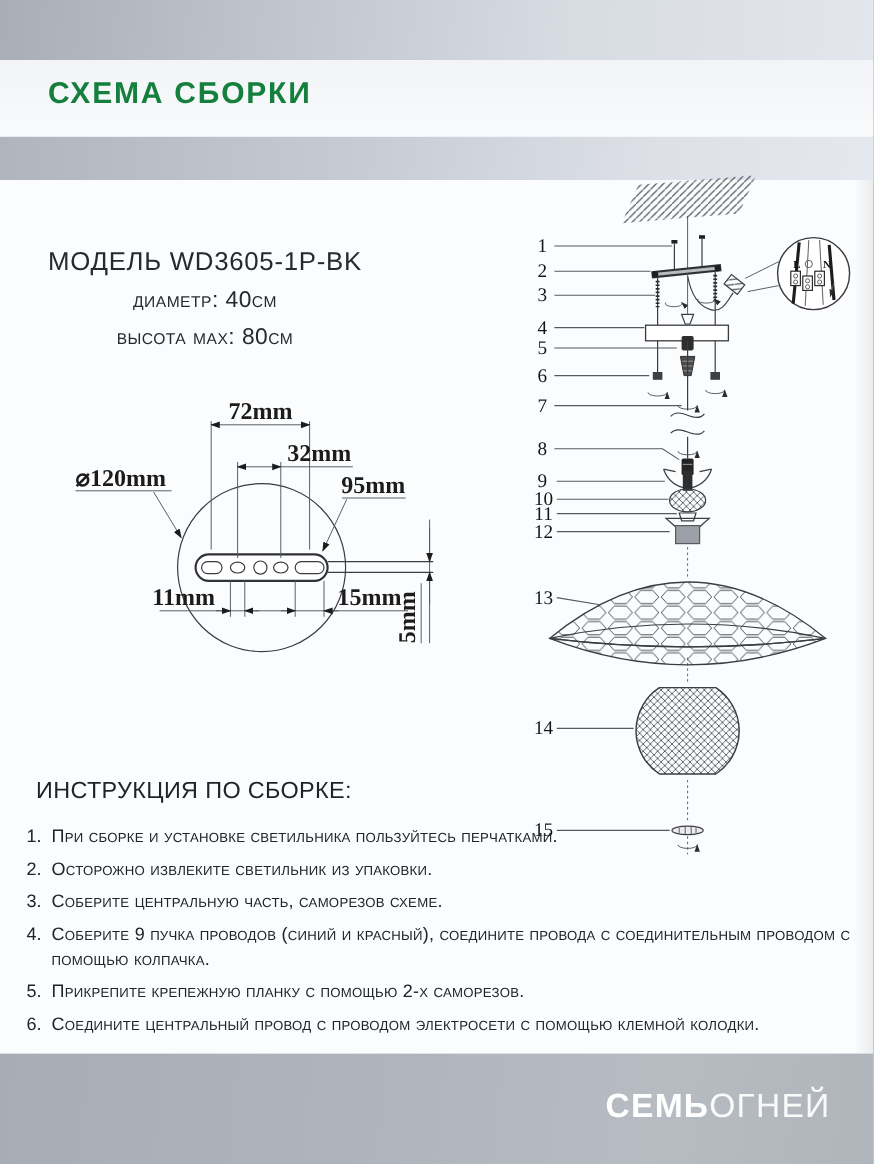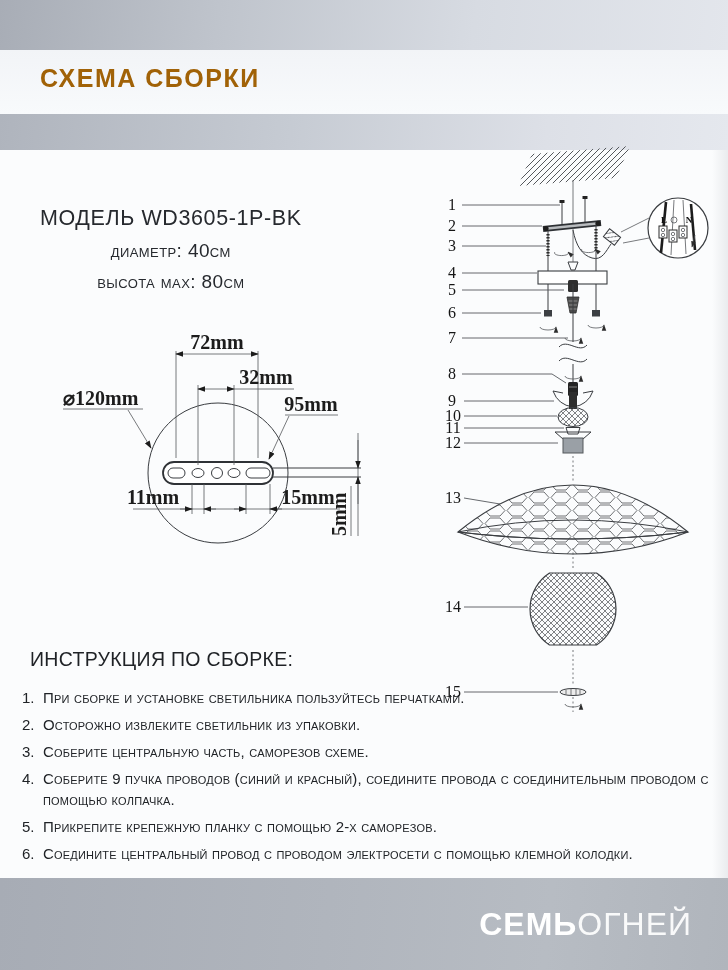--- a/index.html
+++ b/index.html
@@ -12,37 +12,37 @@
   .band-header{position:absolute;left:0;top:50px;width:100%;height:64px;
     background:linear-gradient(180deg,#f2f4f7,#f8fafc);}
   .band-mid{position:absolute;left:0;top:114px;width:100%;height:36px;
     background:linear-gradient(97deg,#afb4bd 0%,#c6cbd3 40%,#dde0e7 75%,#e5e8ee 100%);}
   .band-bottom{position:absolute;left:0;top:878px;width:100%;height:92px;
     background:linear-gradient(96deg,#a7acb5 0%,#b0b5bd 45%,#b7bcc3 75%,#b0b5bc 100%);}
   .edge-shade{position:absolute;right:0;top:150px;width:16px;height:728px;
     background:linear-gradient(to right,rgba(0,0,0,0),rgba(80,90,105,.10));}
 
   .page-title{position:absolute;left:40px;top:64px;font-size:25px;font-weight:700;
-    letter-spacing:1.5px;color:#a16207;}
+    letter-spacing:1.5px;color:#15803d;}
 
   
   .model{position:absolute;left:40px;top:167px;margin-top:39px;}
   .model-title{font-size:21.5px;letter-spacing:.6px;}
   .model-spec{font-size:19px;font-variant:small-caps;letter-spacing:.4px;margin-top:9px;text-align:center;}
 
   
   .instructions{position:absolute;left:22px;top:648px;width:700px;}
   .instructions h2{margin:0 0 16px 8px;font-size:19.5px;font-weight:400;
     letter-spacing:.3px;color:#1f2226;}
   .step{display:flex;font-size:15px;line-height:1.4;margin-bottom:6px;color:#202327;}
   .step-num{flex:none;width:21px;}
   .step-text{flex:1;font-variant:small-caps;letter-spacing:.2px;}
 
   
-  .brand{position:absolute;right:36px;top:906px;font-size:32px;color:#fff;letter-spacing:1px;}
+  .brand{position:absolute;right:36px;top:906px;font-size:28px;color:#fff;letter-spacing:1px;}
   .brand-bold{font-weight:700;}
   .brand-light{font-weight:400;opacity:.93;}
 
   
   .tech-svg{position:absolute;left:40px;top:318px;}
   .asm-svg{position:absolute;left:440px;top:140px;}
   svg text.dim{font-family:"Liberation Serif",serif;font-size:20px;font-weight:bold;fill:#1c1c1c;}
   svg text.part{font-family:"Liberation Serif",serif;font-size:16px;fill:#151515;}
   svg text.term{font-family:"Liberation Serif",serif;font-size:9px;font-weight:bold;fill:#111;}
   svg .ln{stroke:#3a3d41;stroke-width:1;fill:none;}

